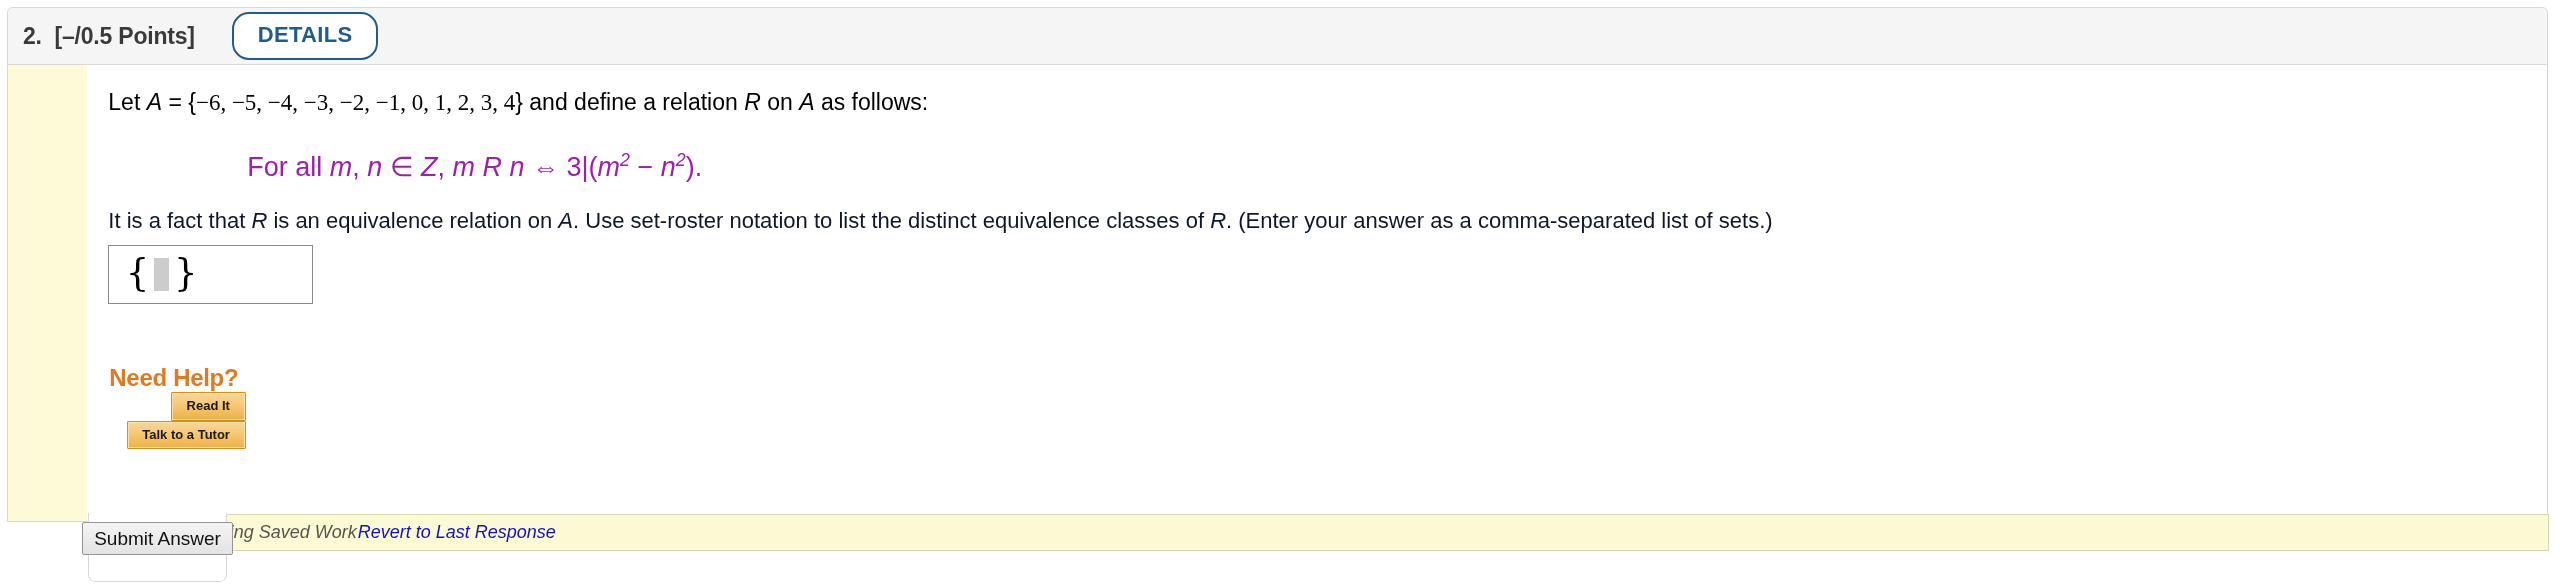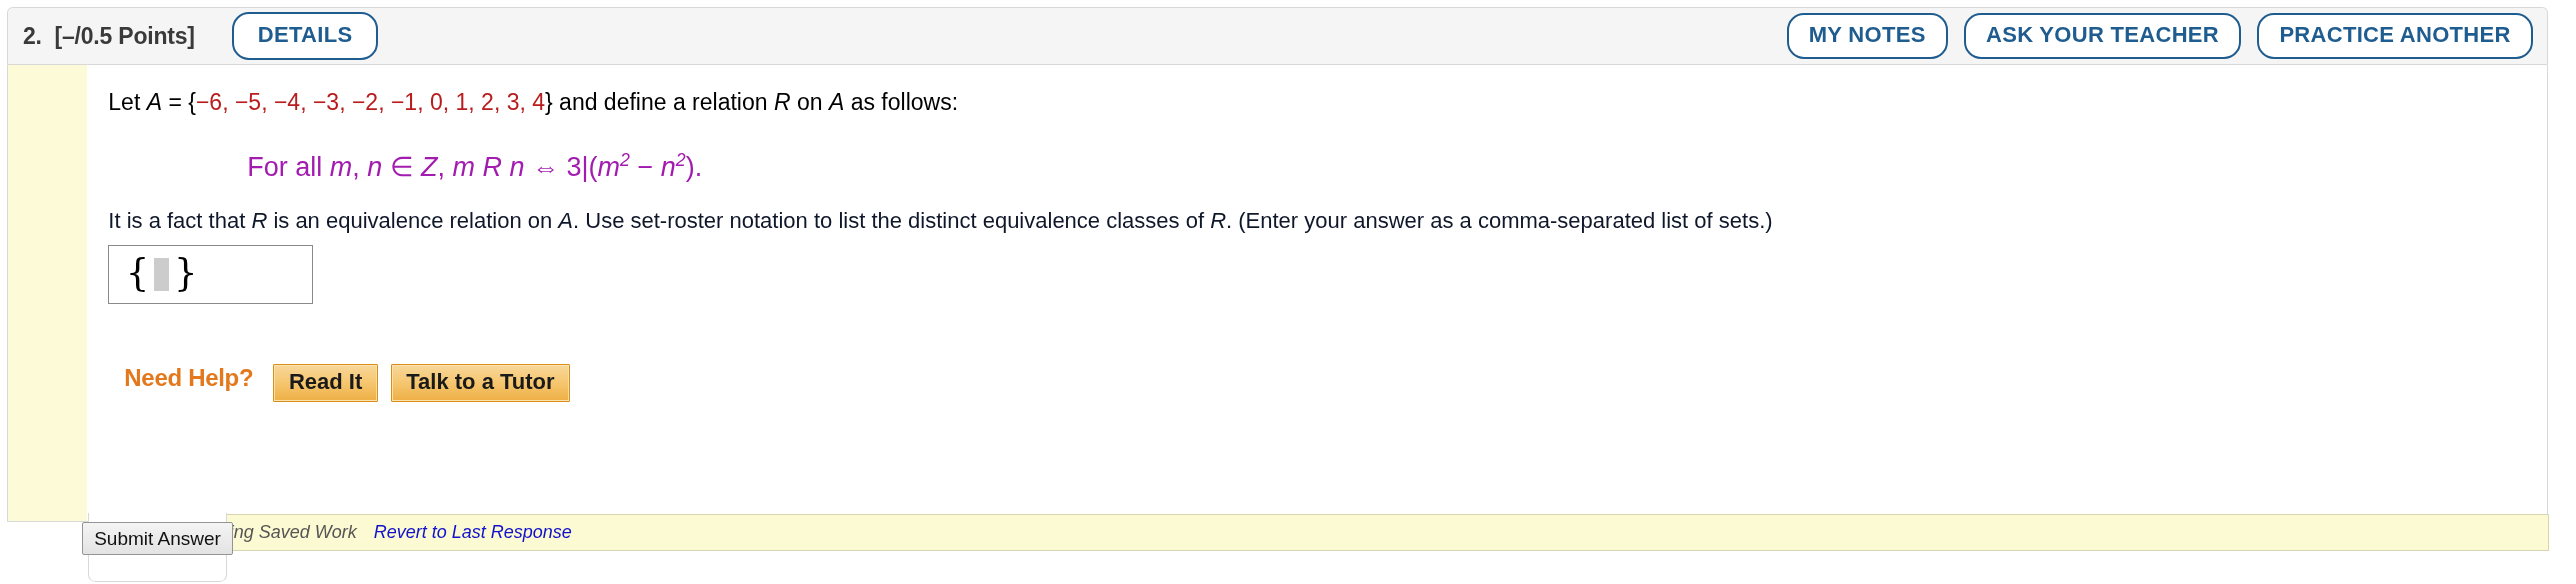--- a/index.html
+++ b/index.html
@@ -130,21 +130,21 @@
   }
   .line3 {
     position: absolute;
     left: 0px;
     top: 143px;
     font-size: 22px;
     color: #0f172a;
     white-space: nowrap;
   }
   .mvar { font-style: italic; }
-  .redset { color: #b91c1c; }
+  .redset { color: #000000; font-family: Liberation Serif, serif; }
   .sup { font-size: 0.66em; vertical-align: super; font-style: italic; }
 
   
   .answer-box {
     position: absolute;
     left: 0px;
     top: 180px;
     width: 205px;
     height: 59px;
     box-sizing: border-box;
@@ -167,37 +167,38 @@
     display: inline-block;
     width: 15.5px;
     height: 33px;
     background: #cccccc;
     margin: 0 4.6px;
   }
 
   
   .need-help-row {
     position: absolute;
-    left: 16px;
+    left: 1px;
     top: 299px;
     display: flex;
-    align-items: flex-start;
+    align-items: flex-end;
+    flex-direction: column;
   }
   .need-help-label {
     font-size: 24px;
     font-weight: bold;
     color: #e3781c;
     letter-spacing: -0.3px;
     margin-right: 20px;
     white-space: nowrap;
   }
   .help-btn {
     box-sizing: border-box;
     font-family: "Liberation Sans", sans-serif;
-    font-size: 22px;
+    font-size: 13px;
     font-weight: bold;
     color: #1a1a1a;
     background: linear-gradient(to bottom, #f7d79a 0%, #f6c873 45%, #eeaf45 100%);
     border: 1.8px solid #d98f16;
     border-radius: 1px;
     padding: 6.4px 14.6px 7.3px 14.6px;
     margin-right: 12.8px;
     box-shadow: inset 0 0 0 0.9px #fbe3b4;
     cursor: pointer;
     white-space: nowrap;
@@ -221,21 +222,21 @@
   .saved-text {
     font-size: 18px;
     font-style: italic;
     color: #555555;
     white-space: nowrap;
   }
   .revert-link {
     font-size: 18px;
     font-style: italic;
     color: #1111cc;
-    margin-left: 17px;
+    margin-left: 1px;
     white-space: nowrap;
     cursor: pointer;
   }
   .submit-wrap {
     position: absolute;
     left: 88px;
     top: 513px;
     width: 139px;
     height: 69px;
     box-sizing: border-box;
@@ -264,25 +265,20 @@
 </head>
 <body>
 
 <div class="page">
 
   <div class="qheader">
     <span class="qnum">2.</span>
     <span class="qpoints">[–/0.5 Points]</span>
     <button class="btn-outline details-btn">DETAILS</button>
     <span class="header-spacer"></span>
-    <span class="header-actions">
-      <button class="btn-outline">MY NOTES</button>
-      <button class="btn-outline">ASK YOUR TEACHER</button>
-      <button class="btn-outline">PRACTICE ANOTHER</button>
-    </span>
   </div>
 
   <div class="qbody">
     <div class="yellow-strip"></div>
 
     <div class="qcontent">
 
       <div class="line1">
         <span>Let </span><span class="mvar">A</span><span> = {</span><span class="redset">−6, −5, −4, −3, −2, −1, 0, 1, 2, 3, 4</span><span>} and define a relation </span><span class="mvar">R</span><span> on </span><span class="mvar">A</span><span> as follows:</span>
       </div>

